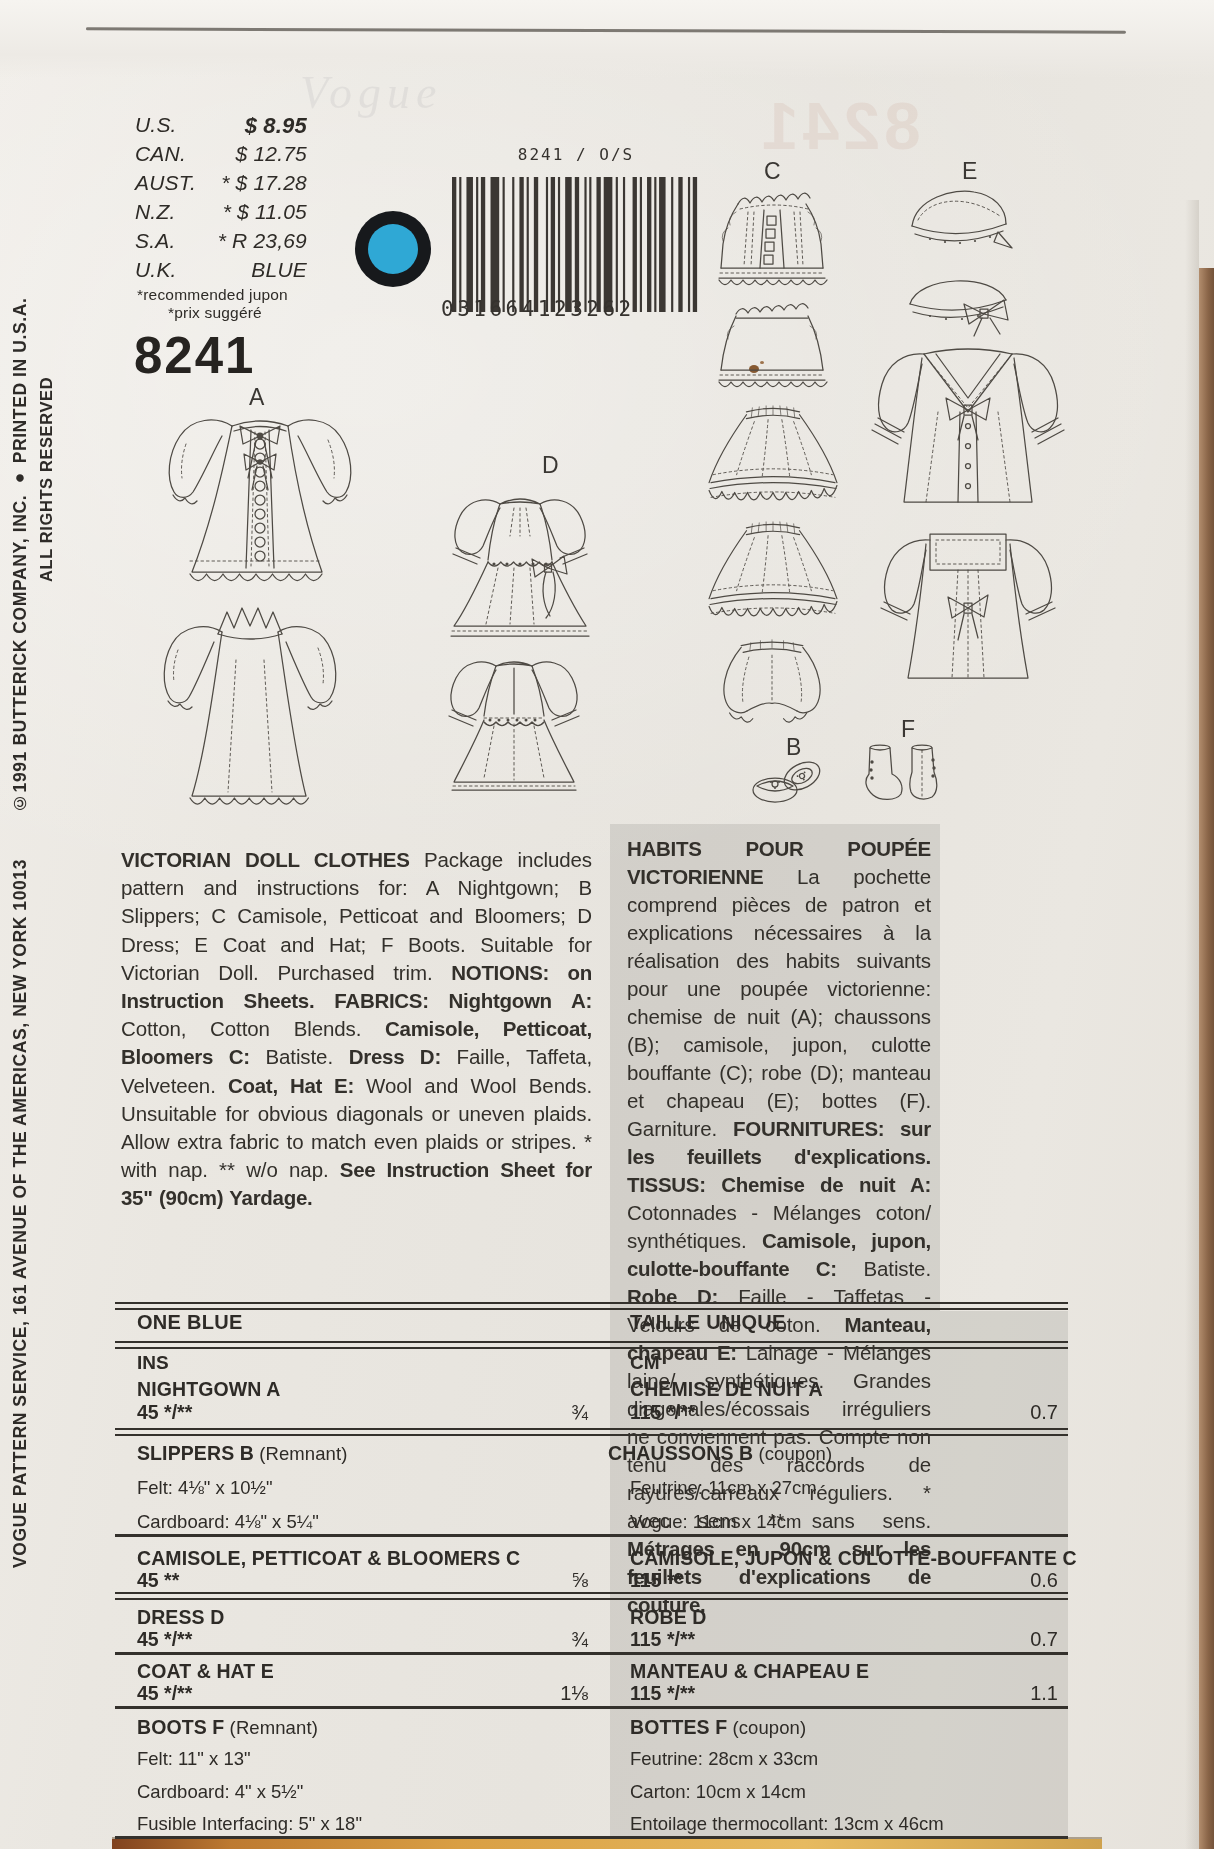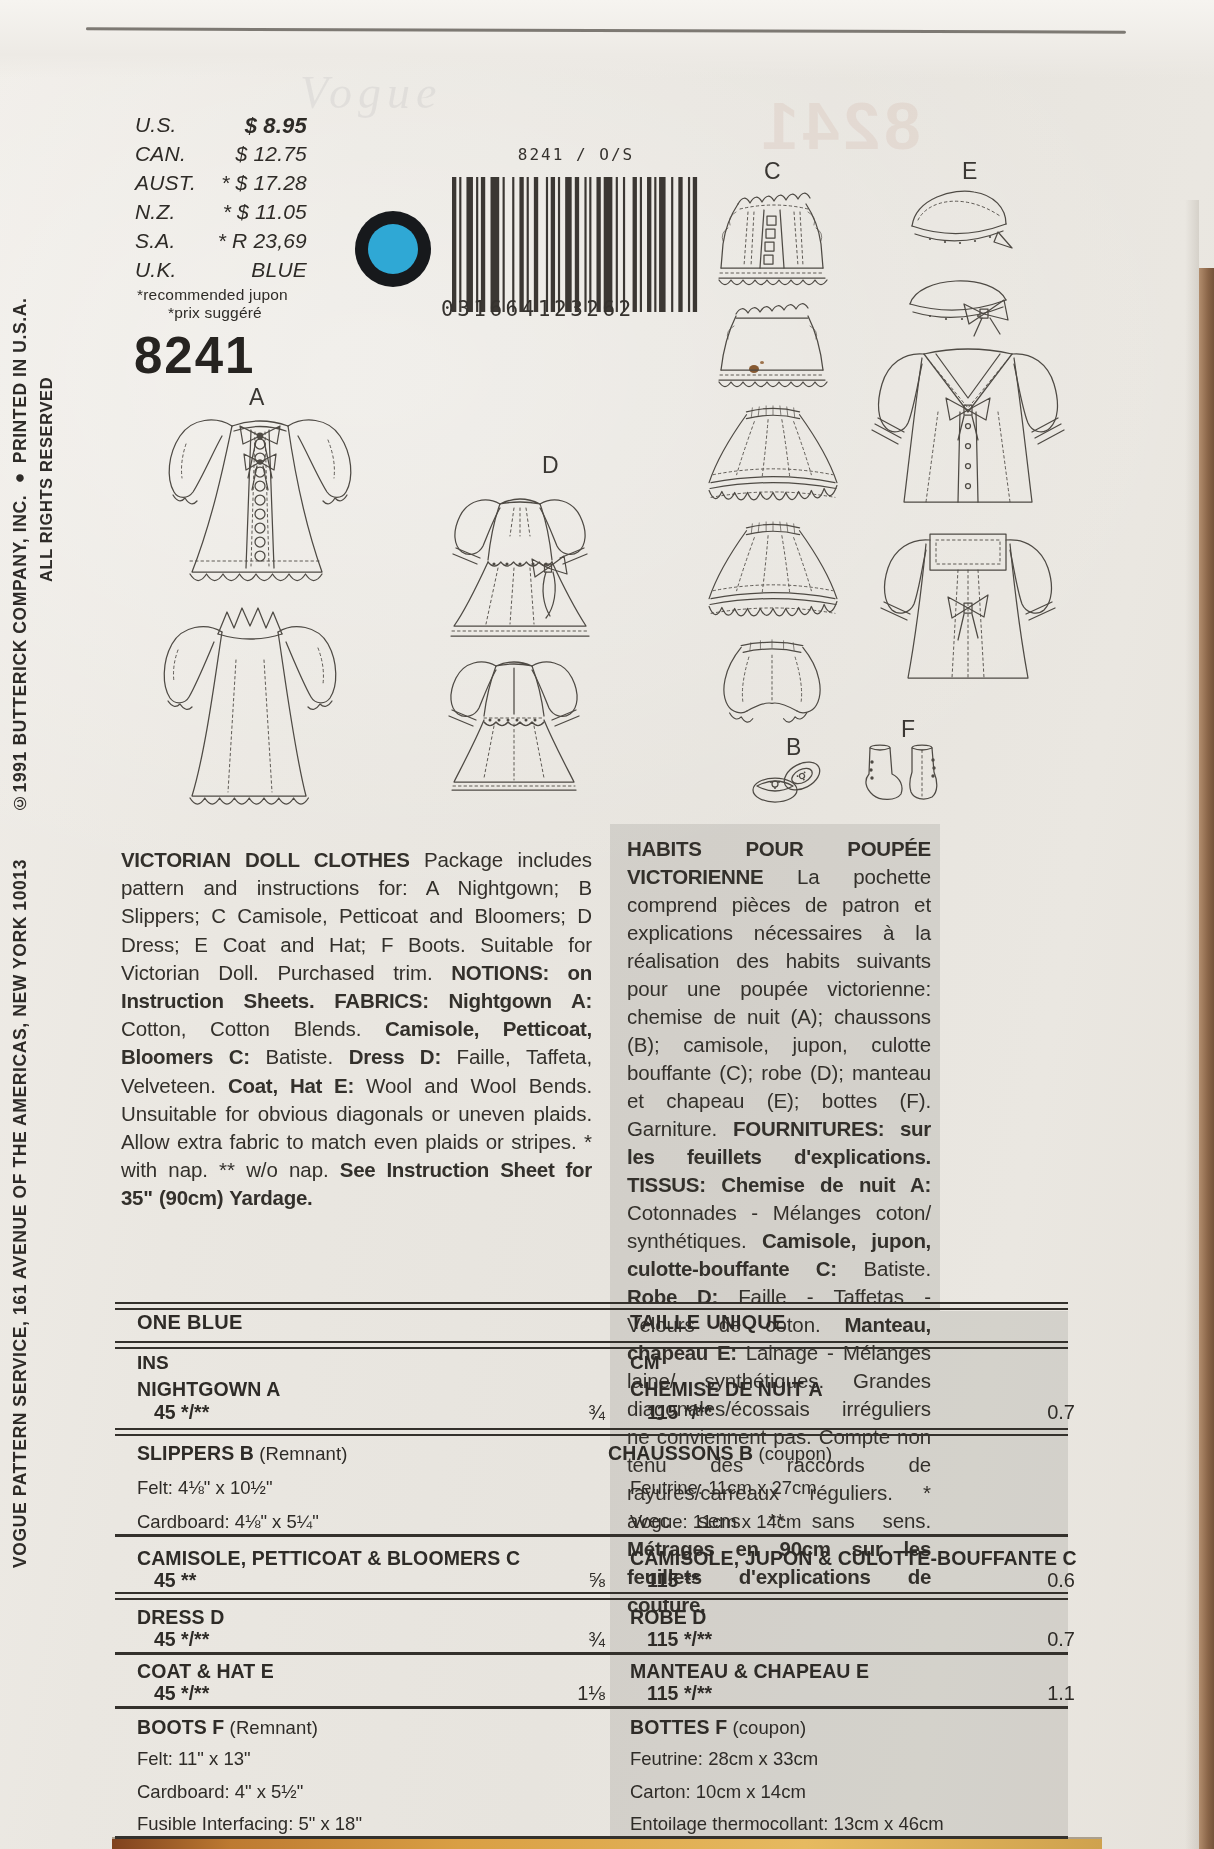--- a/index.html
+++ b/index.html
@@ -60,21 +60,21 @@
     letter-spacing:-.1px;word-spacing:1px;}
   .desc .b{font-weight:bold;letter-spacing:-.3px;}
   .desc-en{left:121px;top:829px;width:471px;margin-top:17px;}
   .desc-fr{left:627px;top:835px;width:304px;line-height:28px;}
   
   .rule{left:115px;width:953px;background:#34312c;height:2px;}
   .tbl-header{font-size:20px;font-weight:bold;letter-spacing:.3px;}
   .tbl-unit{font-size:19px;font-weight:bold;}
   .row-title{font-size:19.5px;font-weight:bold;letter-spacing:.1px;white-space:nowrap;}
   .row-title .note{font-weight:normal;font-size:18.5px;}
-  .row-yard{display:flex;justify-content:space-between;font-size:19.5px;margin-left:17px;}
+  .row-yard{display:flex;justify-content:space-between;font-size:19.5px;}
   .row-yard .lbl{font-weight:bold;}
   .row-yard .val{font-size:20px;}
   .row-detail{font-size:18.5px;white-space:nowrap;}
   
   .side{writing-mode:vertical-rl;transform:rotate(180deg);font-size:17.5px;font-weight:bold;
     letter-spacing:.6px;color:#2e2b28;white-space:nowrap;}
   .side-1{left:10px;top:268px;height:1300px;width:24px;}
   .side-2{left:37px;top:392px;height:190px;width:22px;font-size:16.5px;}
   .side .gap{display:inline-block;height:46px;}
   

